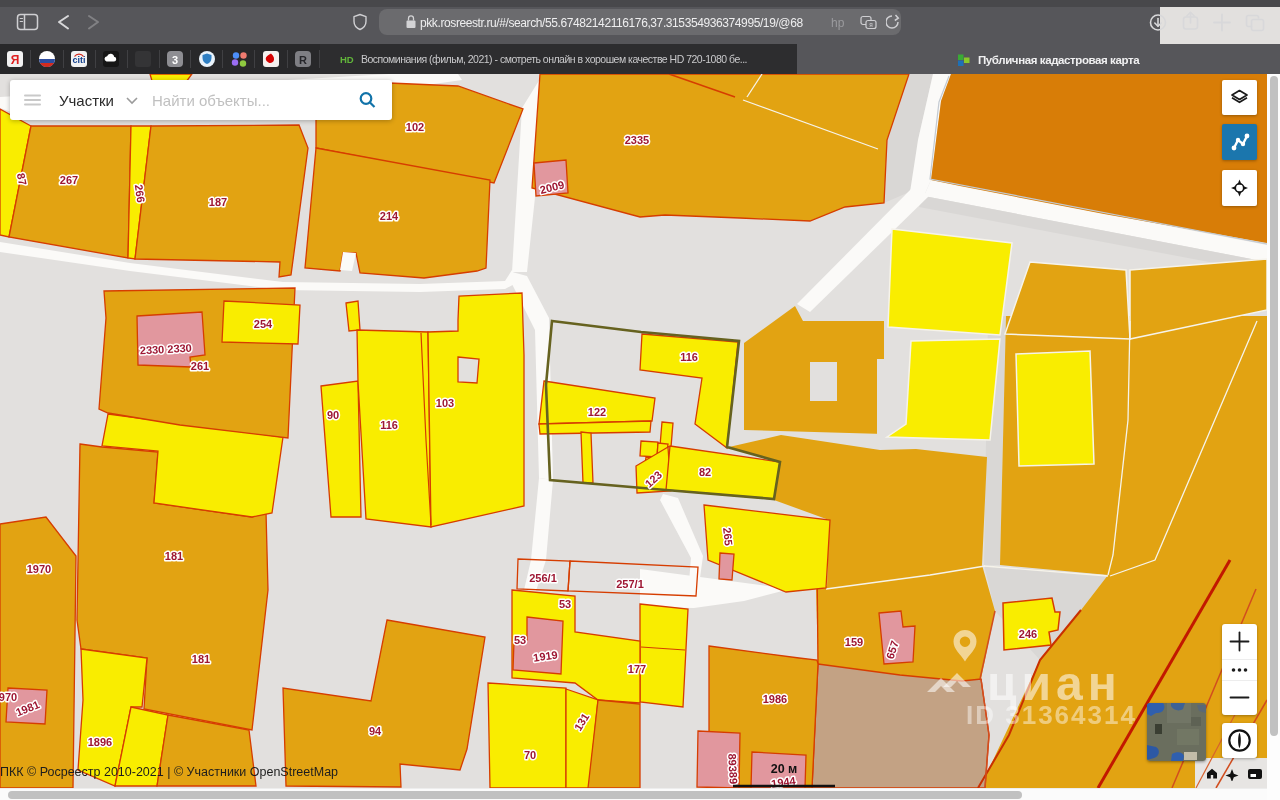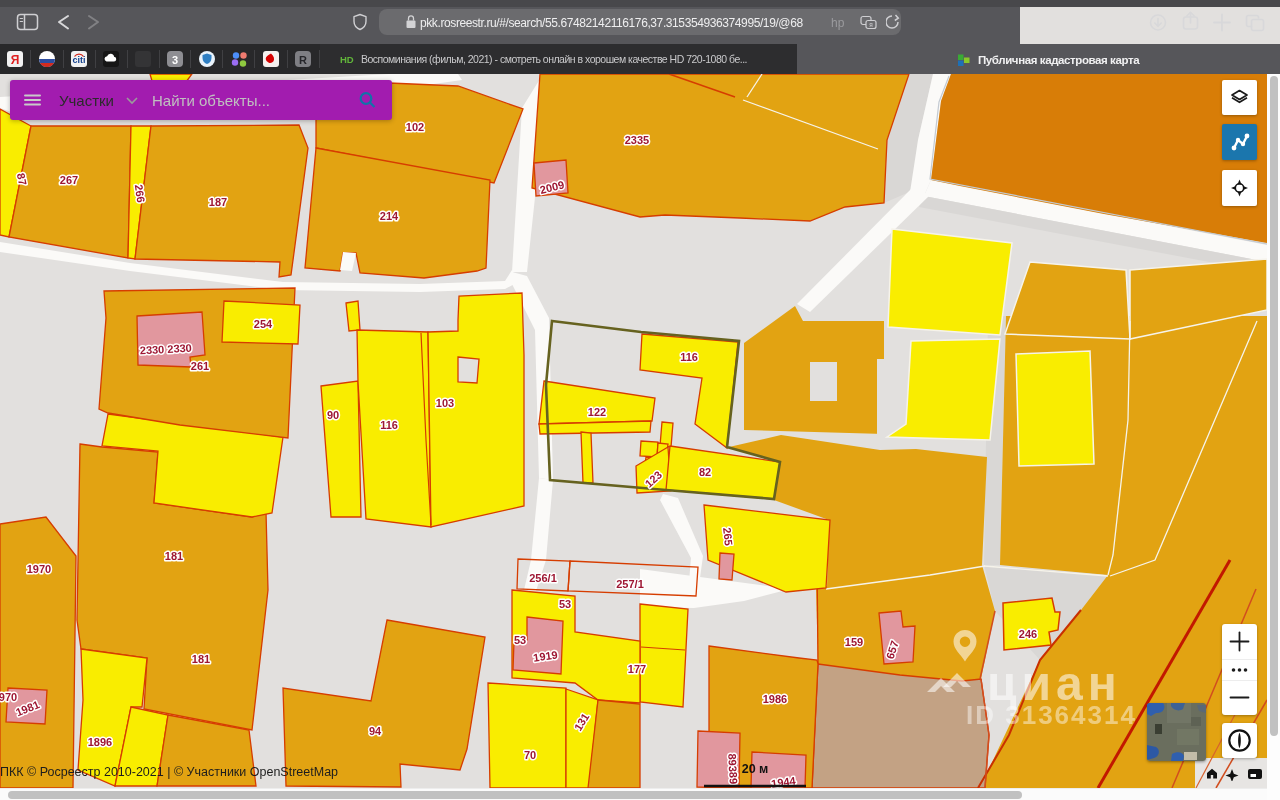--- a/index.html
+++ b/index.html
@@ -1,31 +1,31 @@
 <!DOCTYPE html>
 <html><head><meta charset="utf-8">
 <style>
 html,body{margin:0;padding:0;width:1280px;height:800px;overflow:hidden;background:#e2e0de;font-family:"Liberation Sans",sans-serif;}
 .abs{position:absolute;}
-#topbar{left:0;top:0;width:1020px;height:44px;background:#56565a;}
+#topbar{left:0;top:0;width:1160px;height:44px;background:#56565a;}
 #topbar .darktop{position:absolute;left:0;top:0;width:1280px;height:7px;background:#48484b;}
 #tabbar{left:0;top:44px;width:1280px;height:30px;background:#28282a;}
 #tab1{position:absolute;left:320px;top:0;width:477px;height:30px;background:#2d2d2f;}
 #tabactive{position:absolute;left:797px;top:0;width:483px;height:30px;background:#56565a;}
 #urlbar{position:absolute;left:379px;top:9px;width:522px;height:26px;background:#6b6b6e;border-radius:8px;color:#ececee;font-size:13px;line-height:26px;white-space:nowrap;overflow:hidden;}
-#panel{left:10px;top:80px;width:382px;height:40px;background:#a21caf;border-radius:3px;box-shadow:0 1px 5px rgba(0,0,0,.28);}
+#panel{left:10px;top:80px;width:382px;height:40px;background:#ffffff;border-radius:3px;box-shadow:0 1px 5px rgba(0,0,0,.28);}
 .btn{position:absolute;left:1222px;width:35px;background:#fff;box-shadow:0 1px 3px rgba(0,0,0,.3);border-radius:2px;}
 #vsb{left:1267px;top:74px;width:13px;height:726px;background:#fdfdfd;}
 #vsbthumb{position:absolute;left:3px;top:2px;width:8px;height:660px;background:#c1c1c1;border-radius:4px;}
 #hsb{left:0;top:788px;width:1267px;height:12px;background:#fbfbfb;border-top:1px solid #ededed;}
 #hsbthumb{position:absolute;left:8px;top:2px;width:1014px;height:8px;background:#c1c1c1;border-radius:4px;}
 #corner{left:1267px;top:788px;width:13px;height:12px;background:#fdfdfd;}
 #wm{left:925px;top:628px;width:260px;height:105px;color:rgba(255,255,255,.55);pointer-events:none;}
 #attr{left:0px;top:765px;width:1192px;font-size:12.5px;color:#1d1d1d;}
-#scalebar{left:703px;top:762px;width:104px;text-align:center;color:#111;}
+#scalebar{left:732px;top:762px;width:104px;text-align:center;color:#111;}
 </style></head>
 <body>
 <svg class="abs" width="1280" height="800" style="left:0;top:0">
 <rect x="0" y="74" width="1267" height="714" fill="#e2e0de"></rect>
 <polygon points="150,74 192,74 186,82 152,81" fill="#f9ed00" stroke="#d63d00" stroke-width="1.3"></polygon>
 <polygon points="0,97 389,74 458,74 462,80 320,100 34,120 0,108" fill="#fbfaf8"></polygon>
 <polygon points="0,242 130,263 283,282 420,284 505,281 512,270 518,282 505,289 420,292 283,290 130,271 0,252" fill="#fbfaf8"></polygon>
 <polygon points="522,108 543,74 557,74 536,188 527,272 512,272" fill="#fbfaf8"></polygon>
 <polygon points="512,272 527,276 549,318 553,480 539,478 535,330 512,284" fill="#fbfaf8"></polygon>
 <polygon points="539,478 553,480 546,560 536,591 524,590 531,560" fill="#fbfaf8"></polygon>

